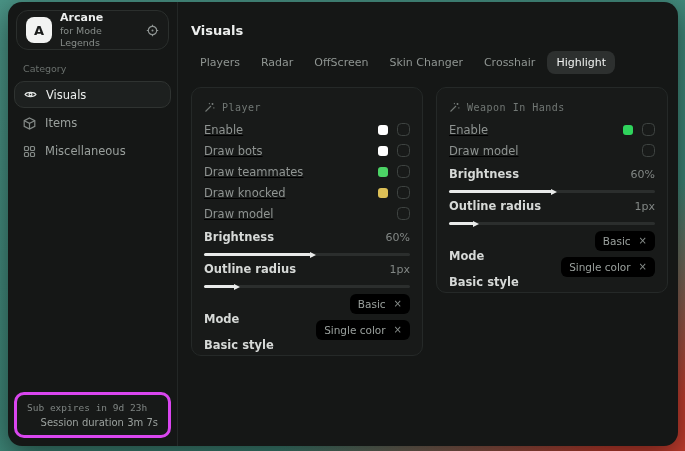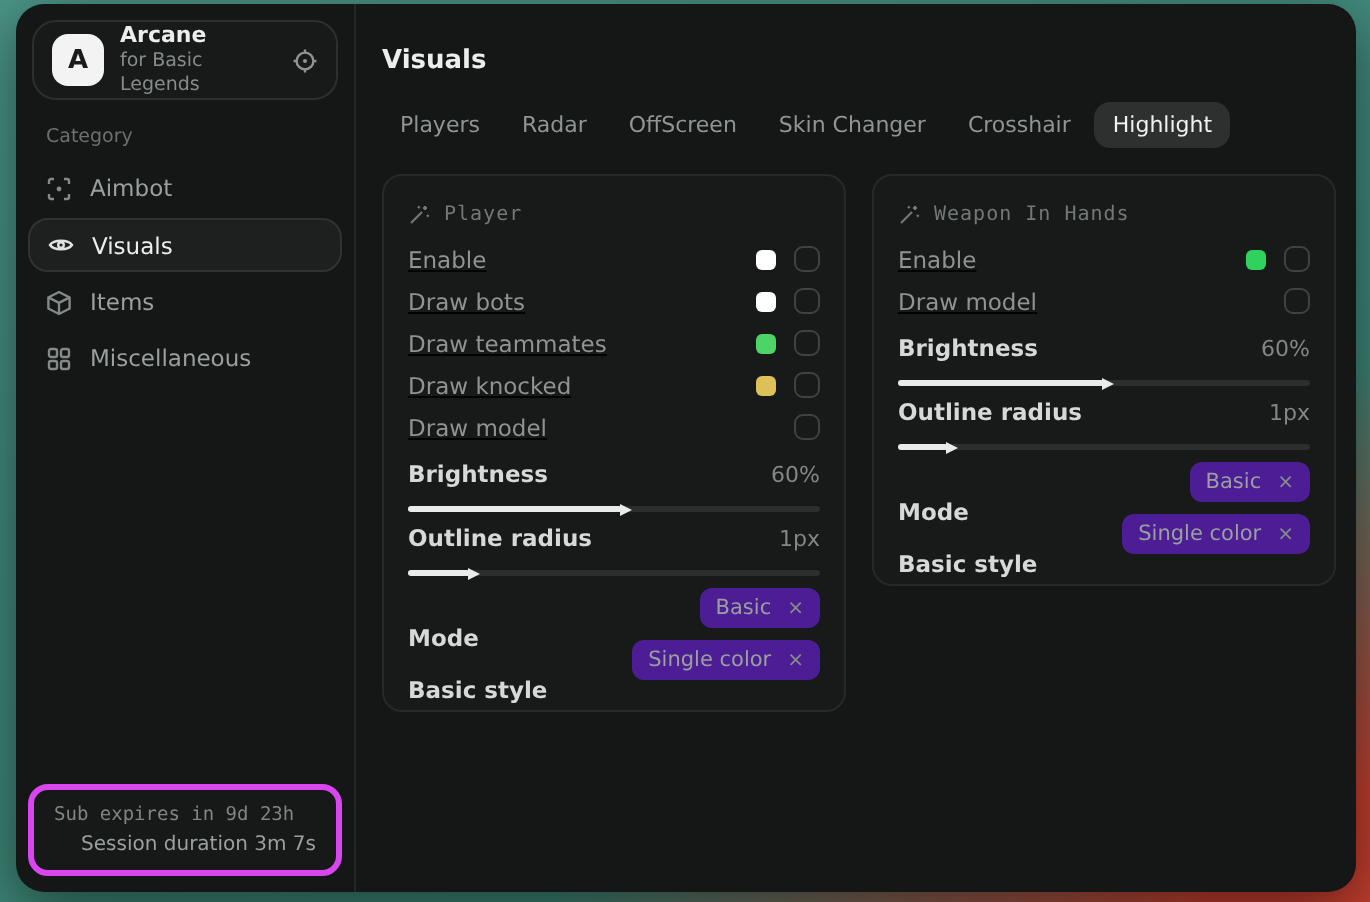--- a/index.html
+++ b/index.html
@@ -89,61 +89,52 @@
   .fill { position:relative; height:3px; background:#e9ebea; border-radius:2px; }
   .thumb {
     position:absolute; right:-5px; top:50%; transform:translateY(-50%);
     width:0; height:0; border-left:6px solid #e9ebea;
     border-top:3.5px solid transparent; border-bottom:3.5px solid transparent;
   }
 
   .row-select { height:26px; display:flex; align-items:center; }
   .row-select .lbl { flex:1; font-size:11.5px; font-weight:600; color:#d6d9d7;margin-top:30px; }
   .pill {
-    background:#4c1d95; border-radius:6px; padding:4px 8px; font-size:10.5px;
-    color:#9aa09d; display:flex; align-items:center; gap:8px; cursor:pointer;
+    background:#000000; border-radius:6px; padding:4px 8px; font-size:10.5px;
+    color:#9aa09d; display:flex; gap:8px; cursor:pointer;
   }
   .pill .x { color:#878d8a; font-size:10px; }
 
   svg { display:block; }
 </style>
 </head>
 <body>
 
 <div class="stage">
   <div class="window">
 
     <aside class="sidebar">
       <div class="brand">
         <div class="logo">A</div>
         <div class="brand-text">
           <div class="brand-name">Arcane</div>
-          <div class="brand-sub">for Basic Legends</div>
+          <div class="brand-sub">for Mode Legends</div>
         </div>
         <div class="brand-icon">
           <svg width="13" height="13" viewBox="0 0 13 13" fill="none" stroke="currentColor" stroke-width="1.2">
             <circle cx="6.5" cy="6.5" r="4.2"></circle>
               <circle cx="6.5" cy="6.5" r="1" fill="currentColor" stroke="none"></circle>
             <path d="M6.5 0.8v1.8M6.5 10.4v1.8M0.8 6.5h1.8M10.4 6.5h1.8"></path>
           </svg>
         </div>
       </div>
 
       <div class="cat-label">Category</div>
 
       <nav class="nav">
-        <div class="nav-item">
-          <span class="icon">
-            <svg width="13" height="13" viewBox="0 0 13 13" fill="none" stroke="currentColor" stroke-width="1.2">
-              <path d="M1.5 4V2.5A1 1 0 0 1 2.5 1.5H4M9 1.5h1.5a1 1 0 0 1 1 1V4M11.5 9v1.5a1 1 0 0 1-1 1H9M4 11.5H2.5a1 1 0 0 1-1-1V9"></path>
-              <circle cx="6.5" cy="6.5" r="1.2" fill="currentColor" stroke="none"></circle>
-            </svg>
-          </span>
-          <span>Aimbot</span>
-        </div>
         <div class="nav-item selected">
           <span class="icon">
             <svg width="13" height="13" viewBox="0 0 13 13" fill="none" stroke="currentColor" stroke-width="1.2">
               <path d="M1 6.5C2.8 3.7 10.2 3.7 12 6.5C10.2 9.3 2.8 9.3 1 6.5Z"></path>
               <circle cx="6.5" cy="6.5" r="1.4"></circle>
             </svg>
           </span>
           <span>Visuals</span>
         </div>
         <div class="nav-item">

